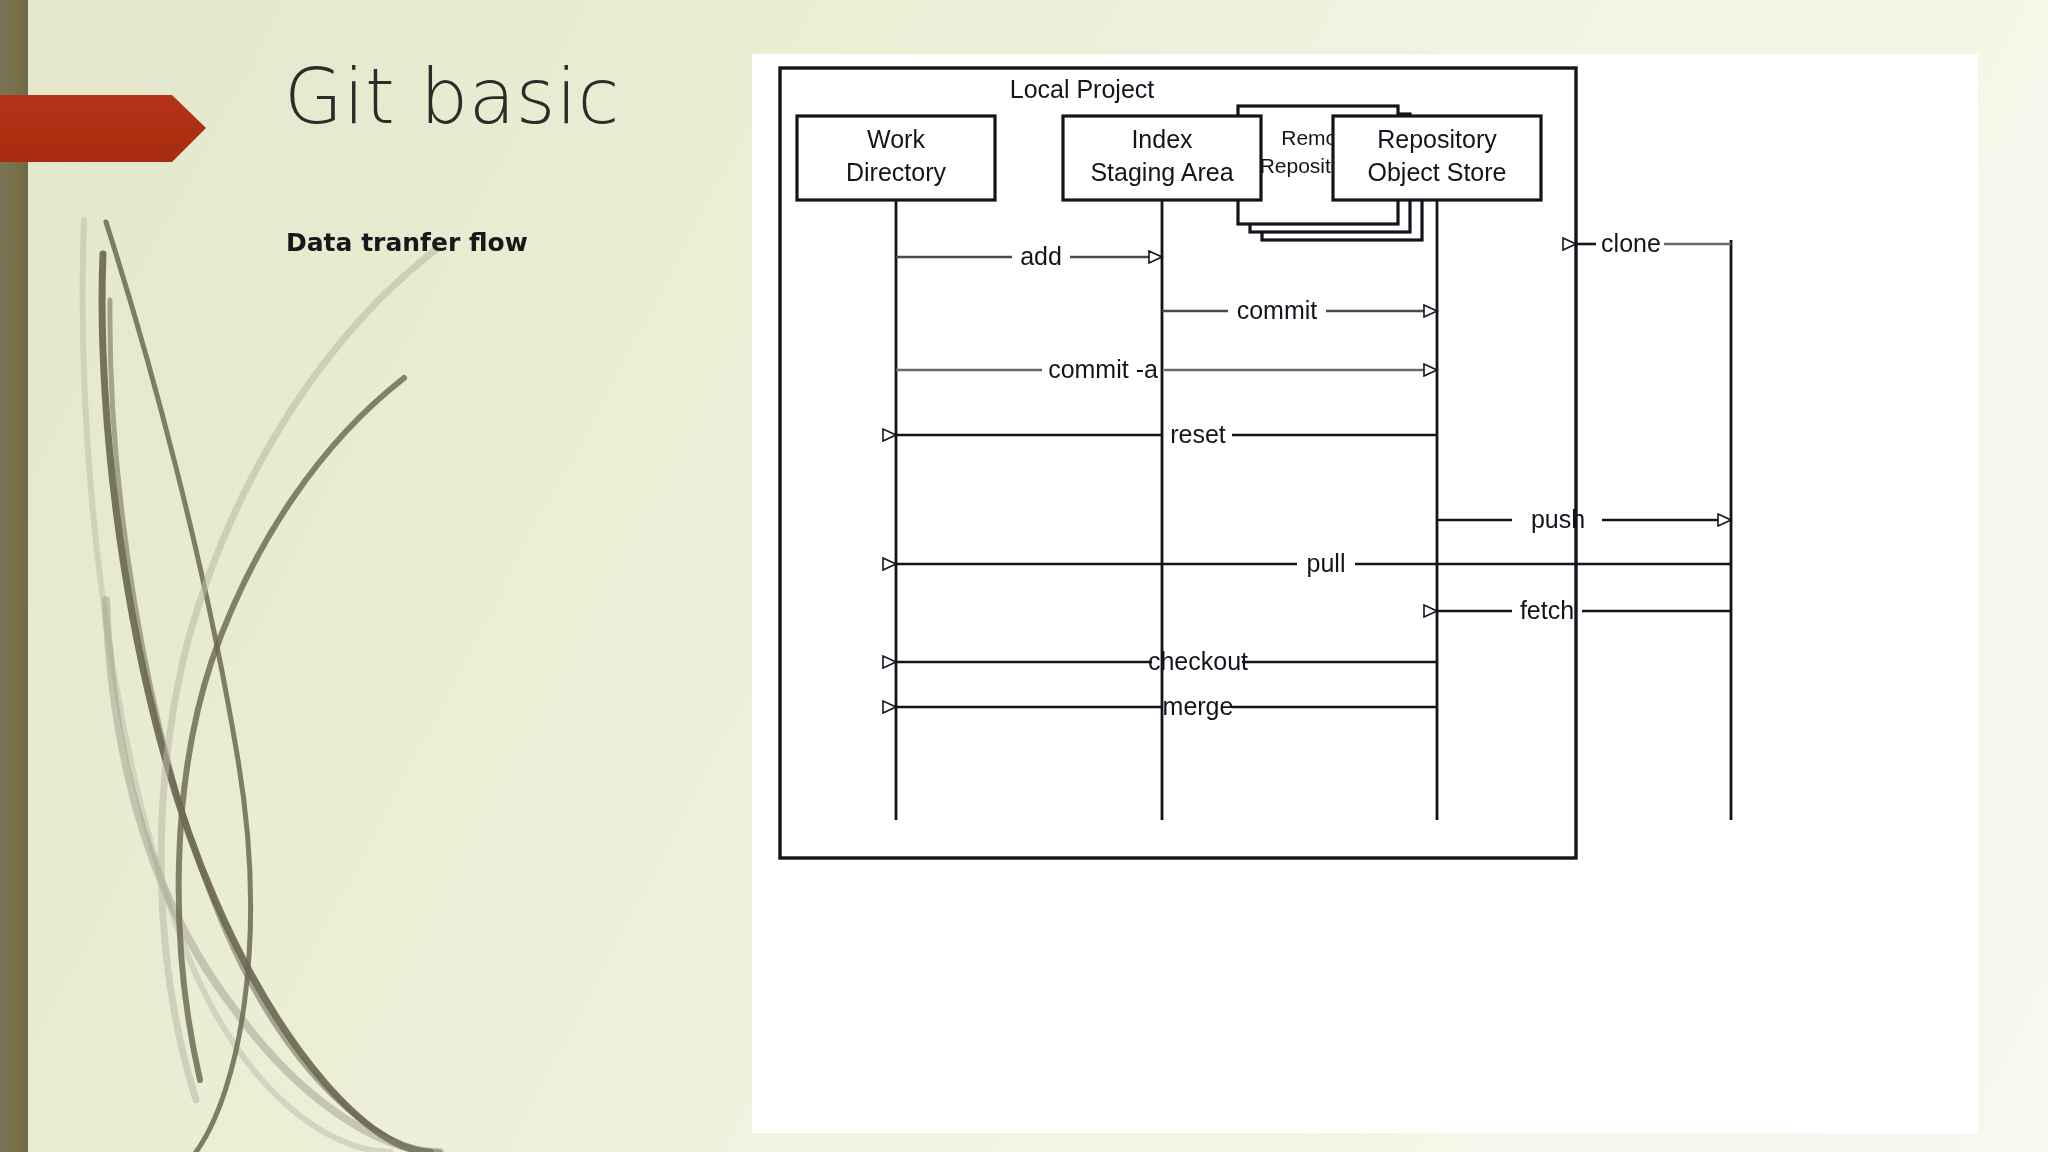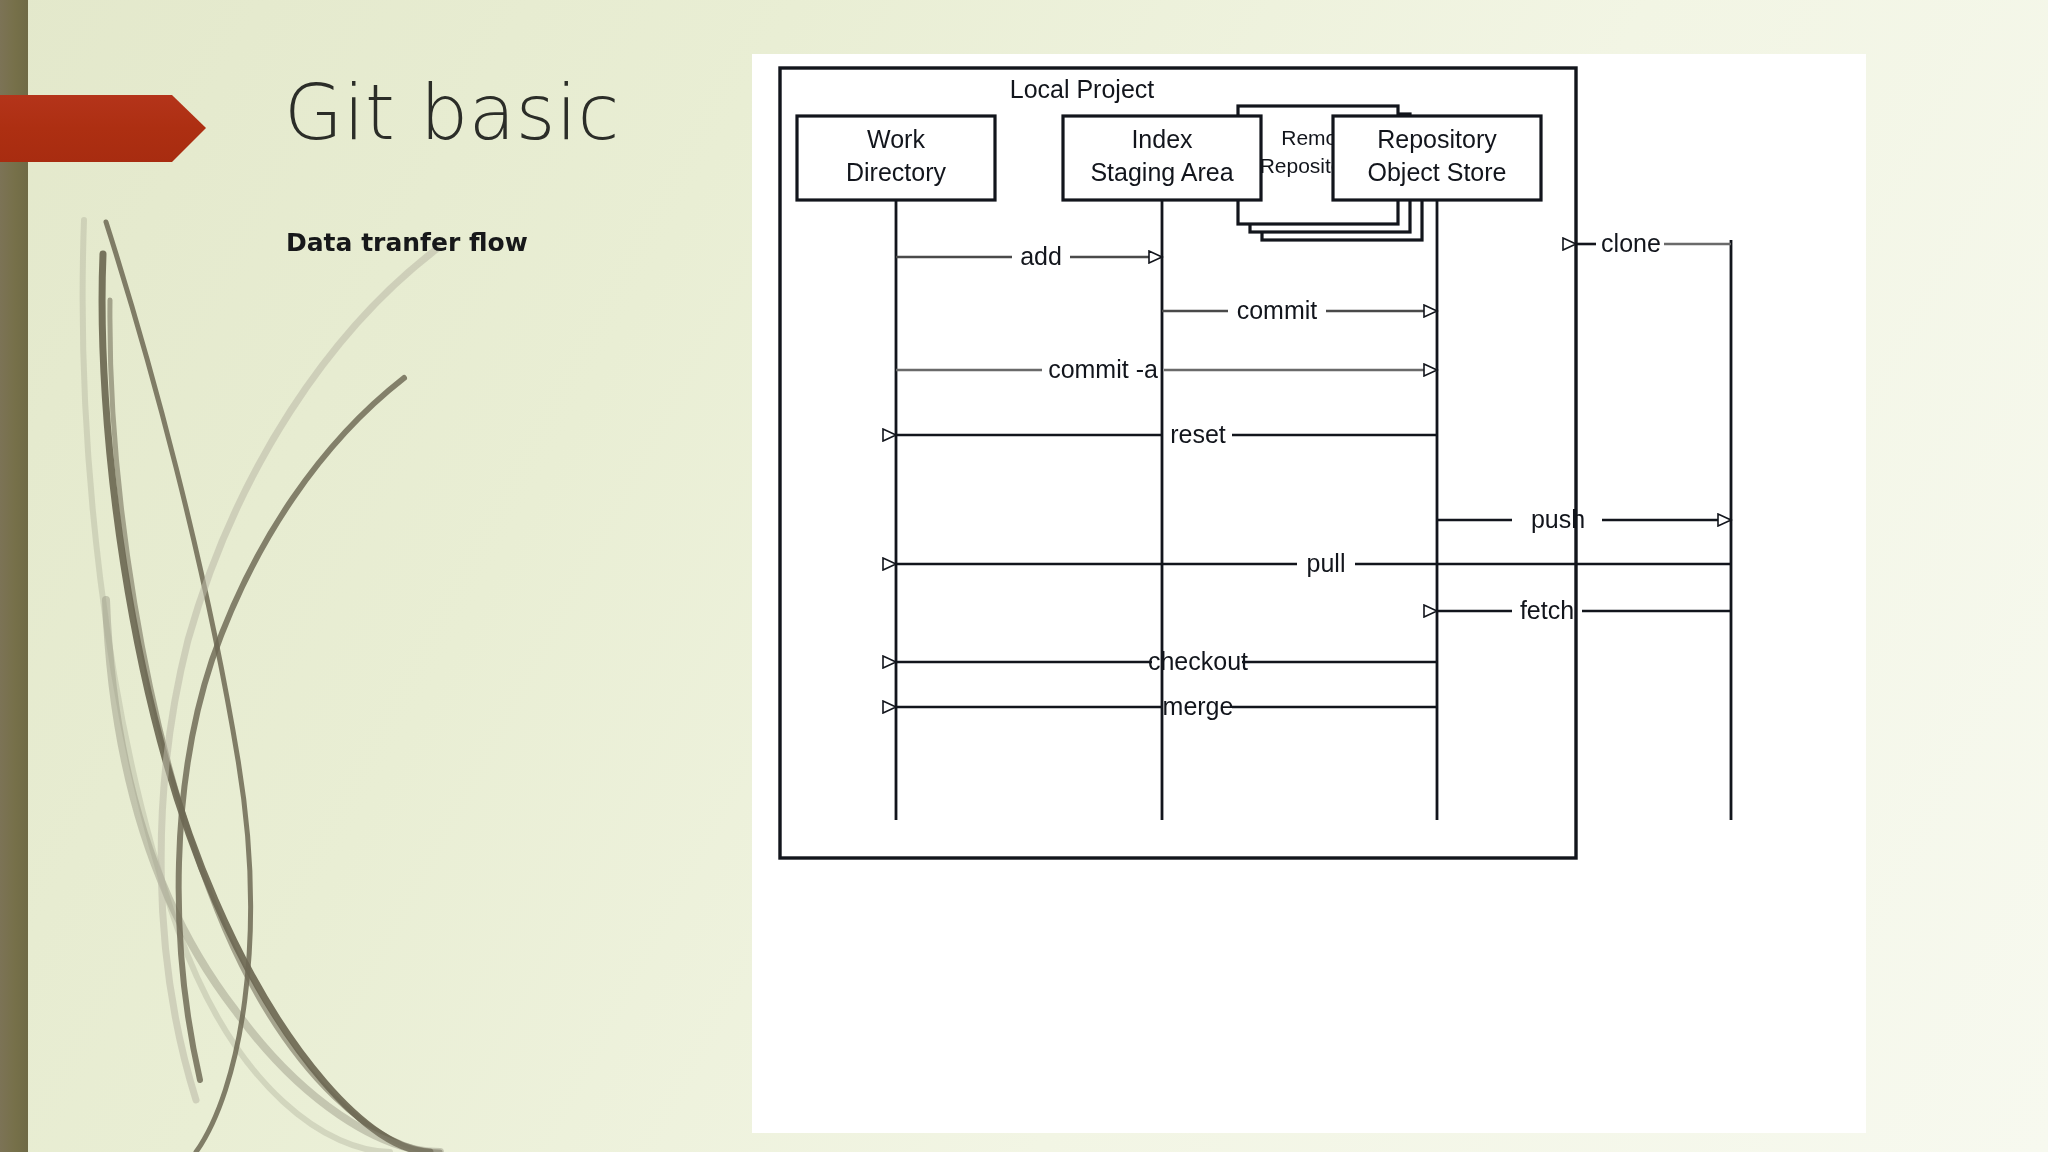--- a/index.html
+++ b/index.html
@@ -37,21 +37,21 @@
   
   .red-banner {
     position: absolute;
     left: 0; top: 95px;
     width: 206px; height: 67px;
   }
 
   
   .slide-title {
     position: absolute;
-    left: 284px; top: 68px;
+    left: 284px; top: 52px;
     font-size: 76px;
     font-weight: 300;
     letter-spacing: 0.5px;
     color: #2b2d28;
     font-family: "DejaVu Sans", sans-serif;
     white-space: nowrap;
   }
   .slide-subtitle {
     position: absolute;
     left: 286px; top: 228px;
@@ -59,21 +59,21 @@
     font-weight: bold;
     color: #17181a;
     font-family: "DejaVu Sans", sans-serif;
     white-space: nowrap;
   }
 
   
   .diagram-panel {
     position: absolute;
     left: 752px; top: 54px;
-    width: 1114px; height: 1079px;
+    width: 1226px; height: 1079px;
     background: #ffffff;
   }
 
   .diagram-svg { display: block; }
 
   .dg-text {
     font-family: "Liberation Sans", sans-serif;
     fill: #12151c;
   }
 </style>

